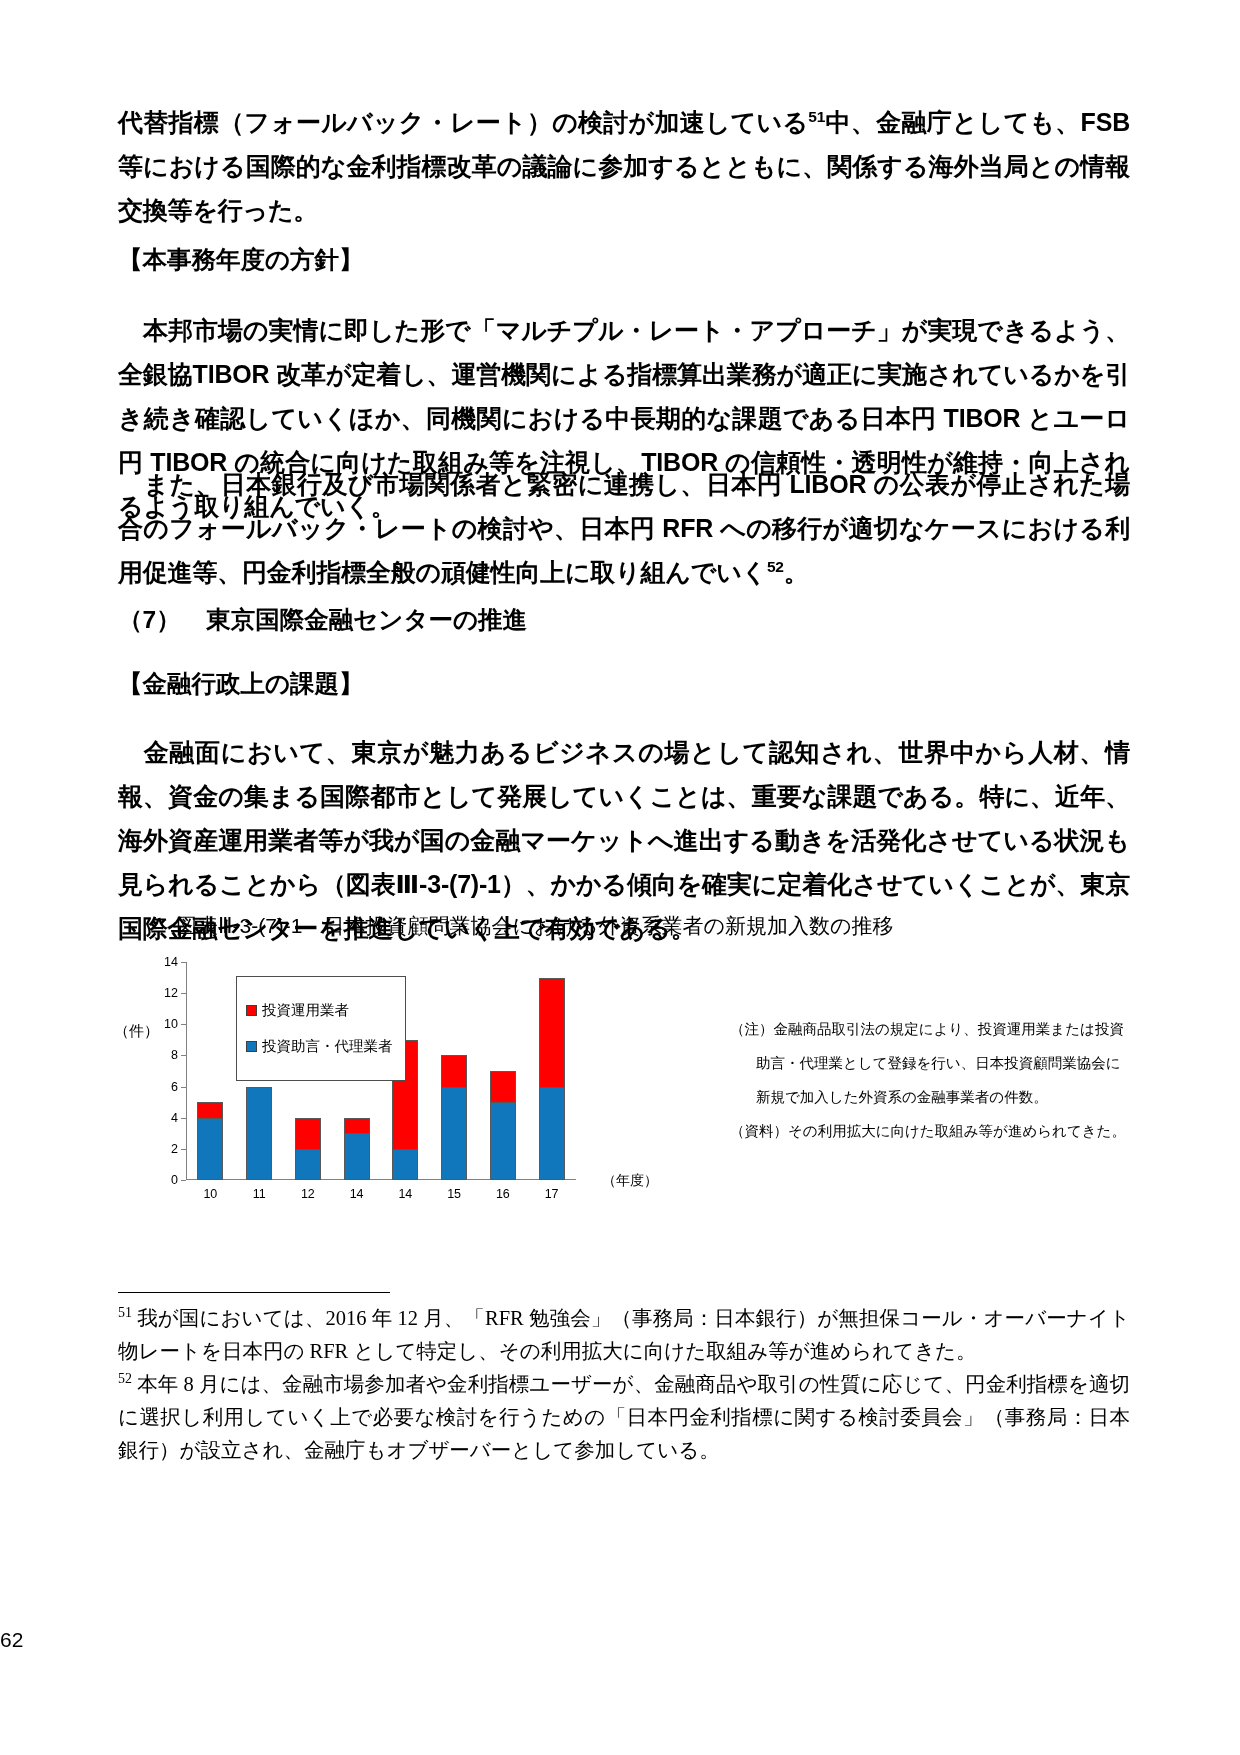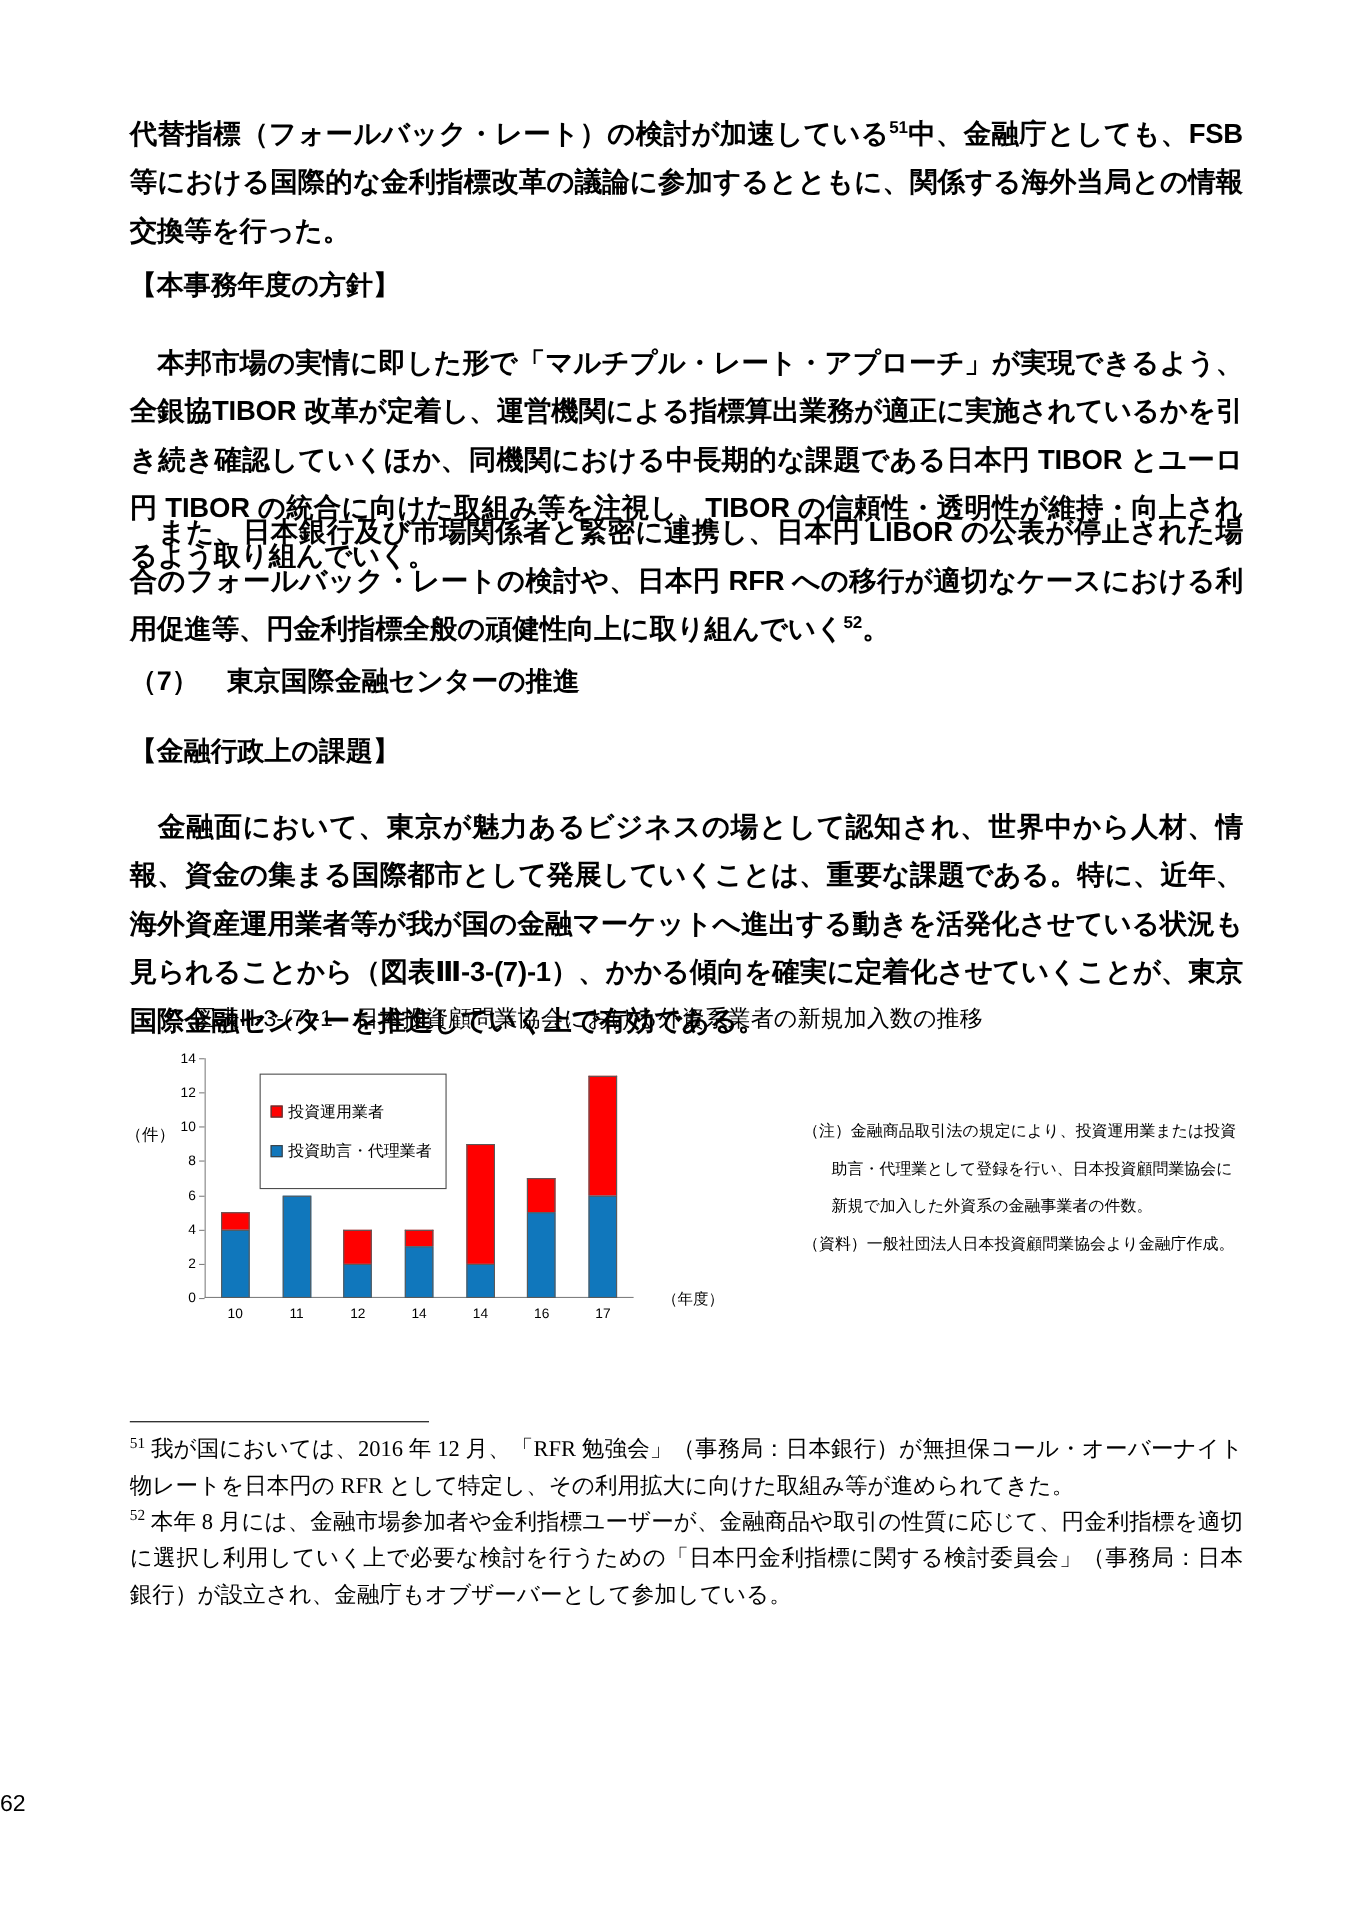--- a/index.html
+++ b/index.html
@@ -200,20 +200,27 @@
             <div class="barslot">
               <div class="bar">
                 <div class="seg-red" style="height: 109px;"></div>
                 <div class="seg-blue" style="height: 31.1429px;"></div>
               </div>
               <div class="xlab">14</div>
             </div>
             <div class="barslot">
               <div class="bar">
                 <div class="seg-red" style="height: 31.1429px;"></div>
+                <div class="seg-blue" style="height: 93.4286px;"></div>
+              </div>
+              <div class="xlab">15</div>
+            </div>
+            <div class="barslot">
+              <div class="bar">
+                <div class="seg-red" style="height: 31.1429px;"></div>
                 <div class="seg-blue" style="height: 77.8571px;"></div>
               </div>
               <div class="xlab">16</div>
             </div>
             <div class="barslot">
               <div class="bar">
                 <div class="seg-red" style="height: 109px;"></div>
                 <div class="seg-blue" style="height: 93.4286px;"></div>
               </div>
               <div class="xlab">17</div>
@@ -231,21 +238,21 @@
         <div class="legend-row">
           <span class="swatch sw-blue"></span>
           <span>投資助言・代理業者</span>
         </div>
       </div>
 
       <div class="notes" id="notes">
           <div class="note-line">（注）金融商品取引法の規定により、投資運用業または投資</div>
           <div class="note-line indent">助言・代理業として登録を行い、日本投資顧問業協会に</div>
           <div class="note-line indent">新規で加入した外資系の金融事業者の件数。</div>
-          <div class="note-line">（資料）一般社団法人日本投資顧問業協会より金融庁作成。</div>
+          <div class="note-line">（資料）その利用拡大に向けた取組み等が進められてきた。</div>
         </div>
 
     </div>
   </div>
 
   <div class="fn-rule"></div>
   <div class="footnotes">
     <p class="fn"><sup>51</sup> 我が国においては、2016 年 12 月、「RFR 勉強会」（事務局：日本銀行）が無担保コール・オーバーナイト物レートを日本円の RFR として特定し、その利用拡大に向けた取組み等が進められてきた。</p>
     <p class="fn"><sup>52</sup> 本年 8 月には、金融市場参加者や金利指標ユーザーが、金融商品や取引の性質に応じて、円金利指標を適切に選択し利用していく上で必要な検討を行うための「日本円金利指標に関する検討委員会」（事務局：日本銀行）が設立され、金融庁もオブザーバーとして参加している。</p>
   </div>

